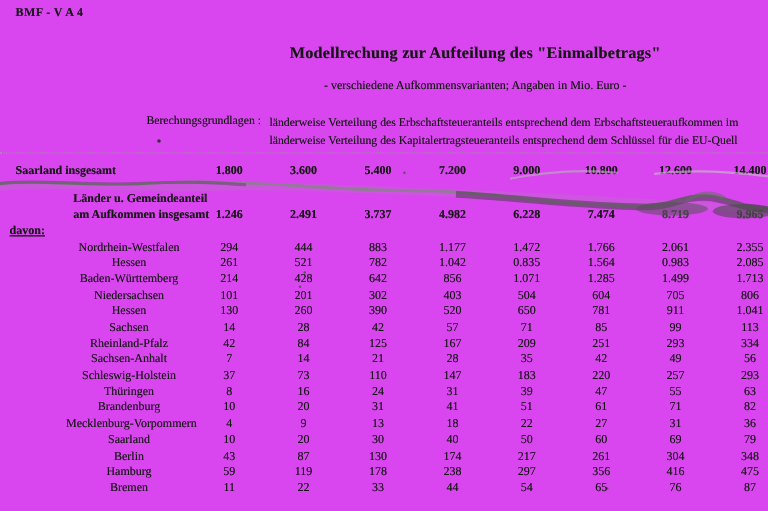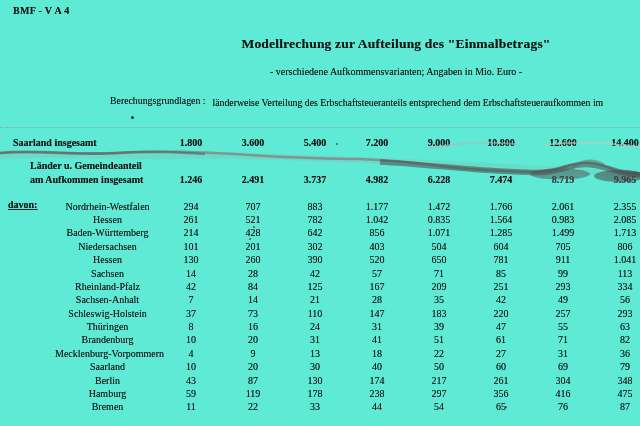--- a/index.html
+++ b/index.html
@@ -1,38 +1,38 @@
 <!DOCTYPE html>
 <html><head>
 <meta charset="utf-8">
 <style>
   html,body{margin:0;padding:0;background:#d9d9d9;}
   .page{
     position:relative;width:640px;height:426px;margin:0 auto;
-    background:#5eead4;overflow:hidden;
+    background:#d946ef;overflow:hidden;
     font-family:"Liberation Serif","DejaVu Serif",serif;
     color:#161616;
     text-shadow:0 0 .5px rgba(25,25,25,.55);
   }
   .corner{position:absolute;left:13px;top:5px;font-size:10px;font-weight:bold;letter-spacing:.3px;}
   .title{position:absolute;left:150px;top:36px;width:492px;text-align:center;
          font-size:13.5px;font-weight:bold;letter-spacing:.2px;}
   .subtitle{position:absolute;left:150px;top:66px;width:492px;text-align:center;font-size:10px;}
-  .basis{position:absolute;left:110px;top:95px;display:flex;font-size:9.8px;white-space:nowrap;}
+  .basis{position:absolute;left:122px;top:95px;display:flex;font-size:9.8px;white-space:nowrap;}
   .basis-label{font-weight:normal;margin-right:7px;}
   .basis-lines div{line-height:15px;}
   .rule-dotted{position:absolute;left:0;right:0;top:127px;border-top:1px dotted #9a9a9a;opacity:.8;}
   .tbl{position:absolute;left:0;top:136px;width:656px;font-size:10px;}
   .tr{display:grid;grid-template-columns:160px repeat(8,62px);height:13.4px;line-height:13.4px;}
   .tr .num{text-align:center;}
   .bold{font-weight:bold;}
   .hdr-label{padding-left:13px;white-space:nowrap;}
   .sub-row1{margin-top:10px;}
-  .sub-label{padding-left:30px;white-space:nowrap;font-weight:bold;}
-  .davon{padding-left:8px;font-weight:bold;text-decoration:underline;width:50px;margin-top:12px;}
+  .sub-label{padding-left:30px;white-space:nowrap;font-weight:bold;margin-left:31px;}
+  .davon{padding-left:8px;font-weight:bold;text-decoration:underline;width:50px;}
   .state-label{text-align:center;padding-left:55px;white-space:nowrap;}
   .smudged{color:#3f3f3f;filter:blur(.3px);}
   .crease{position:absolute;left:0;top:138px;pointer-events:none;z-index:5;}
   .speck{position:absolute;background:#555;border-radius:50%;}
   .sp1{left:131px;top:116px;width:3px;height:3px;background:#333;}
   .sp2{left:336px;top:143px;width:2px;height:2px;}
   .sp3{left:253px;top:226px;width:2px;height:2px;}
   .sp4{left:249px;top:238px;width:2px;height:2px;}
   .sp5{left:505px;top:406px;width:2px;height:2px;}
 </style>
@@ -43,20 +43,21 @@
 
   <div class="corner">BMF - V A 4</div>
 
   <div class="title">Modellrechung zur Aufteilung des "Einmalbetrags"</div>
   <div class="subtitle">- verschiedene Aufkommensvarianten; Angaben in Mio. Euro  -</div>
 
   <div class="basis">
     <div class="basis-label">Berechungsgrundlagen :</div>
     <div class="basis-lines">
       <div>länderweise Verteilung des Erbschaftsteueranteils entsprechend dem Erbschaftsteueraufkommen im</div>
+      <div>länderweise Verteilung des Kapitalertragsteueranteils entsprechend dem Schlüssel für die EU-Quell</div>
     </div>
   </div>
 
   <div class="speck sp1"></div>
   <div class="speck sp2"></div>
   <div class="speck sp3"></div>
   <div class="speck sp4"></div>
   <div class="speck sp5"></div>
 
   <div class="rule-dotted"></div>
@@ -91,21 +92,21 @@
     </div>
 
     <div class="tr">
       <div class="davon">davon:</div>
     </div>
 
     <div id="state-rows">
   <div class="tr">
     <div class="state-label">Nordrhein-Westfalen</div>
     <div class="num">294</div>
-    <div class="num">707</div>
+    <div class="num">444</div>
     <div class="num">883</div>
     <div class="num">1.177</div>
     <div class="num">1.472</div>
     <div class="num">1.766</div>
     <div class="num">2.061</div>
     <div class="num">2.355</div>
   </div>
 
   <div class="tr">
     <div class="state-label">Hessen</div>

